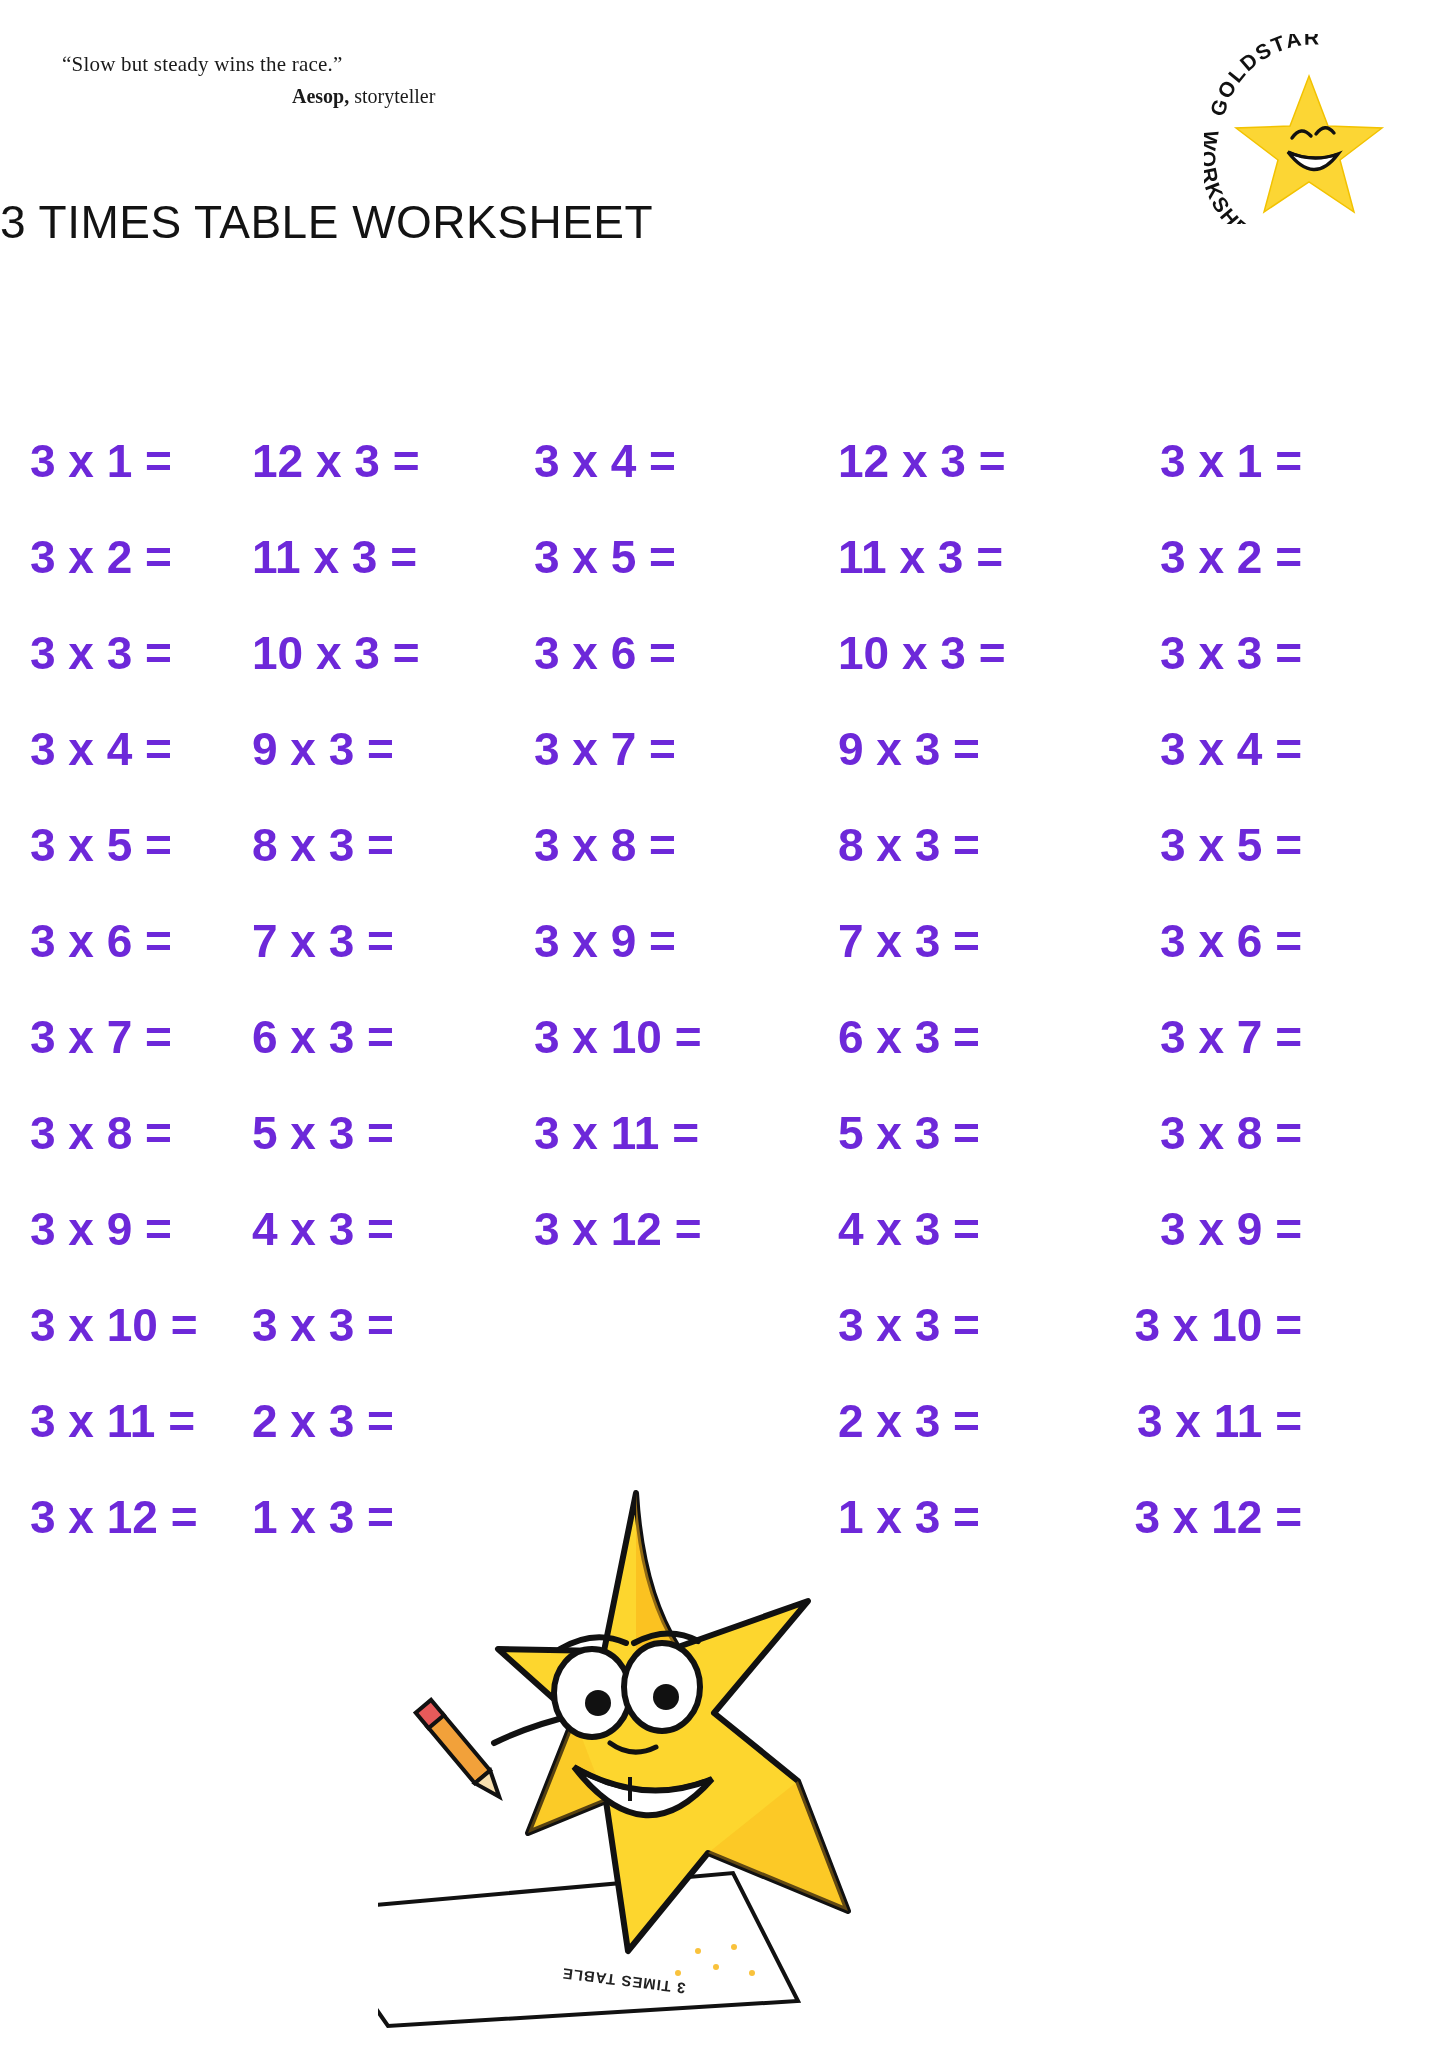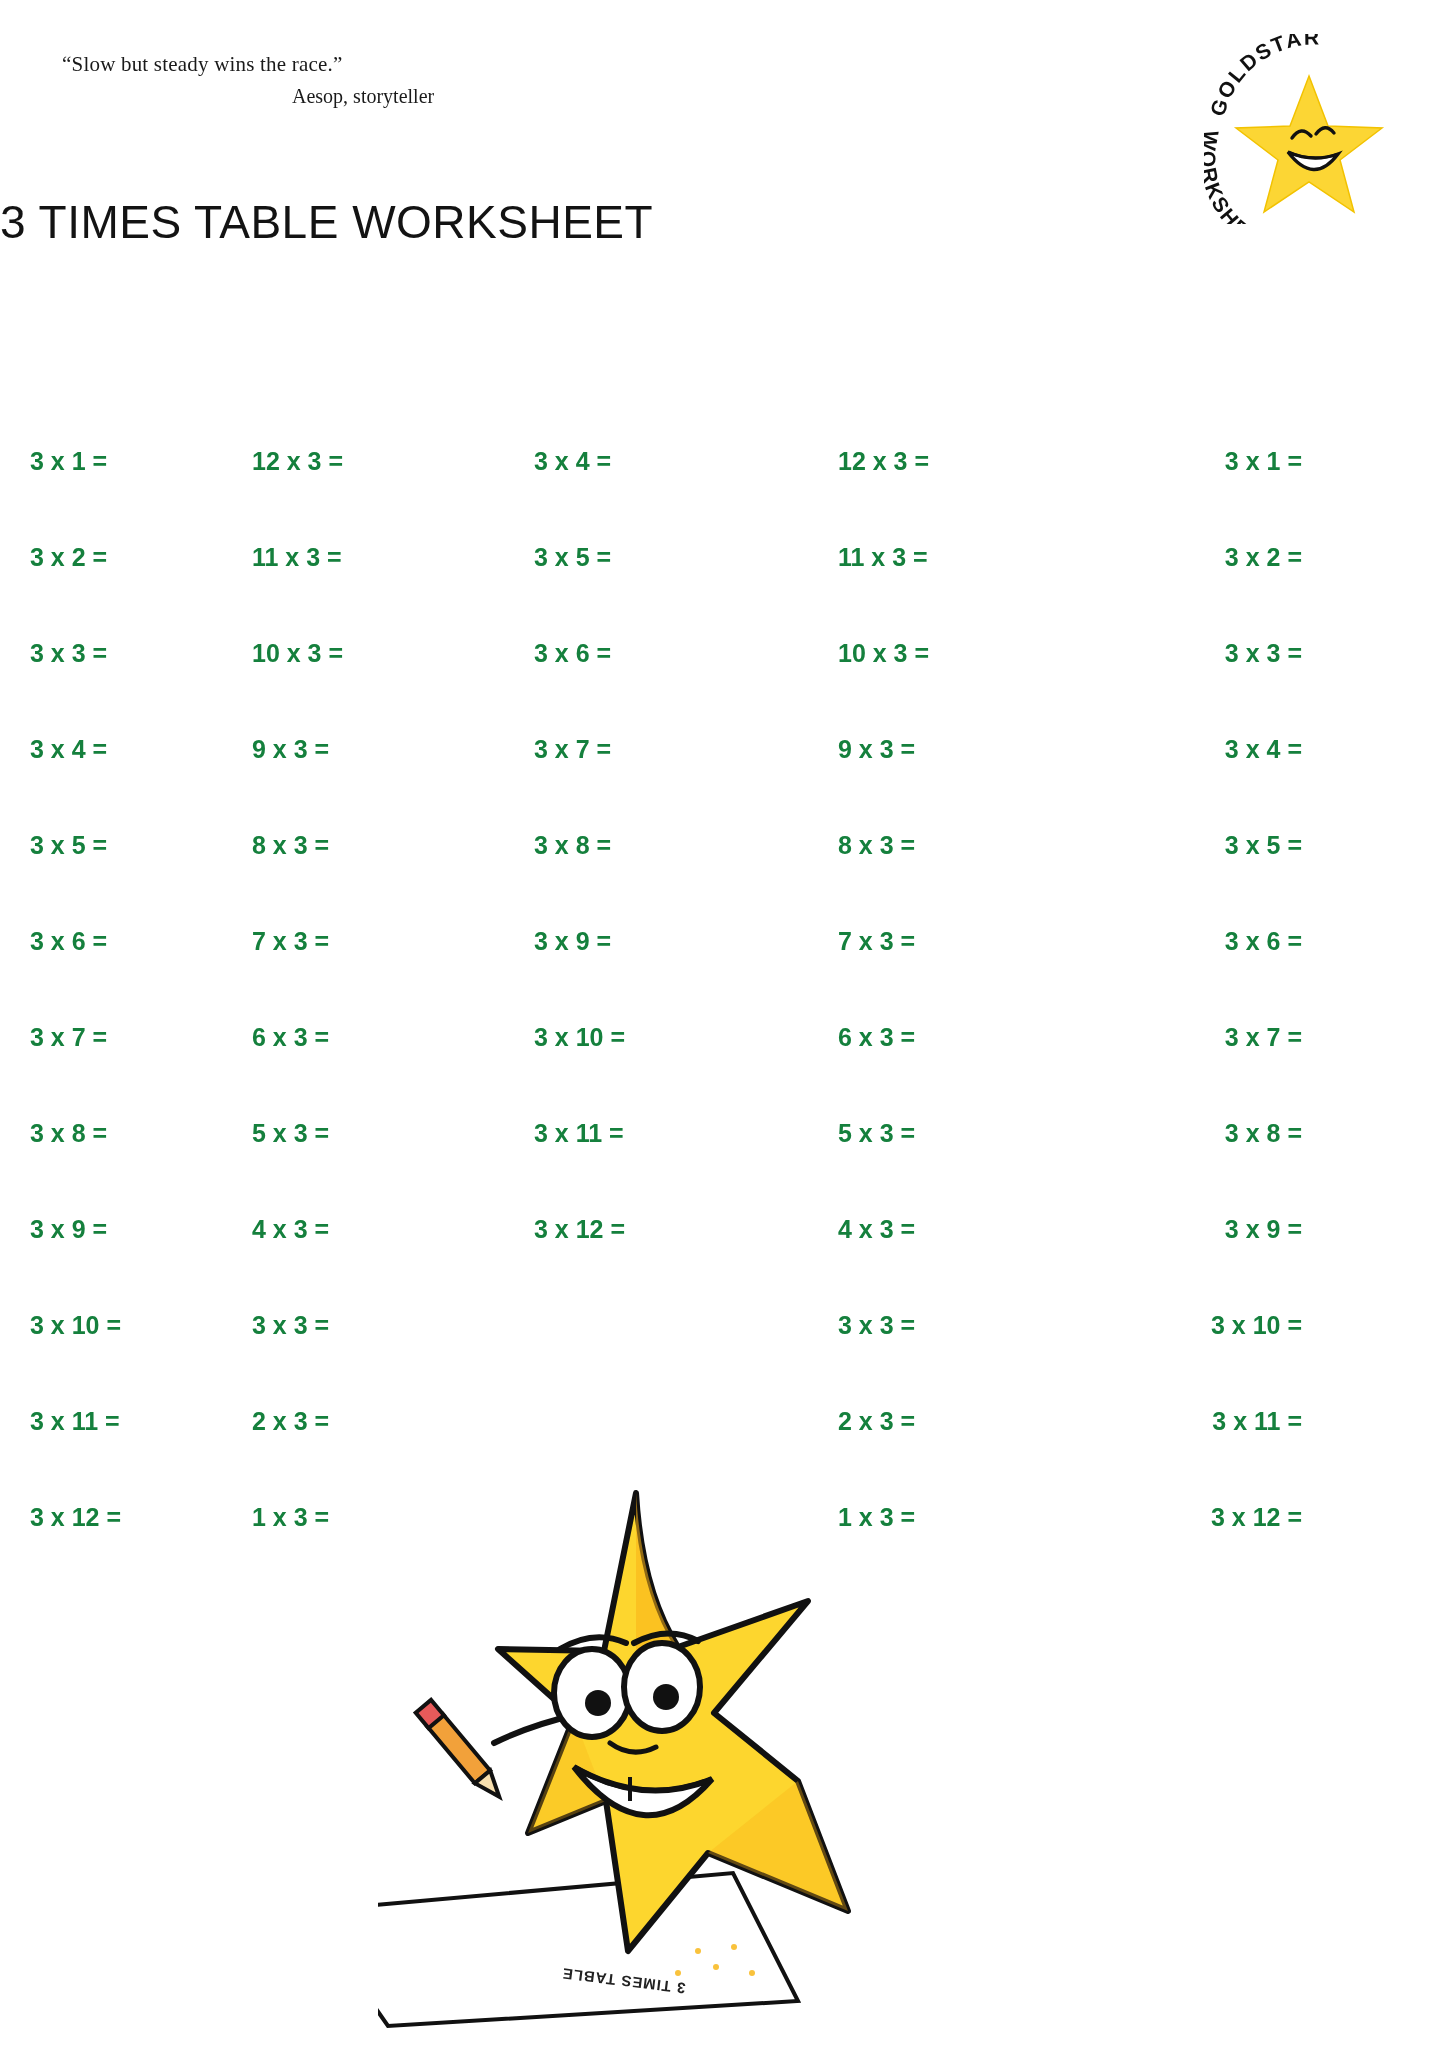--- a/index.html
+++ b/index.html
@@ -30,21 +30,21 @@
     font-size: 21px;
     letter-spacing: .2px;
   }
   .quote-attrib {
     font-size: 20px;
     margin-top: 8px;
     padding-left: 230px;
     white-space: nowrap;
   }
   .quote-attrib b {
-    font-weight: normal;
+    font-weight: bold;
   }
 
   
   .logo {
     position: absolute;
     right: 34px;
     top: 34px;
     width: 210px;
     height: 190px;
   }
@@ -85,23 +85,23 @@
   }
   .col-0 { left: 22px;  }
   .col-1 { left: 252px; }
   .col-2 { left: 520px; }
   .col-3 { left: 830px; }
   .col-4 { left: 1090px;}
 
   .cell {
     height: 96px;
     line-height: 96px;
-    font-size: 25px;
+    font-size: 46px;
     font-weight: bold;
-    color: #15803d;
+    color: #6d28d9;
     white-space: nowrap;
   }
   .col-0 .cell { text-align: left; padding-left: 8px; }
   .col-1 .cell { text-align: left; padding-left: 0px; }
   .col-2 .cell { text-align: left; padding-left: 14px; }
   .col-3 .cell { text-align: left; padding-left: 8px; }
   .col-4 .cell { text-align: right; padding-right: 18px; }
 
   
   .col-2 .cell { position: relative; }

